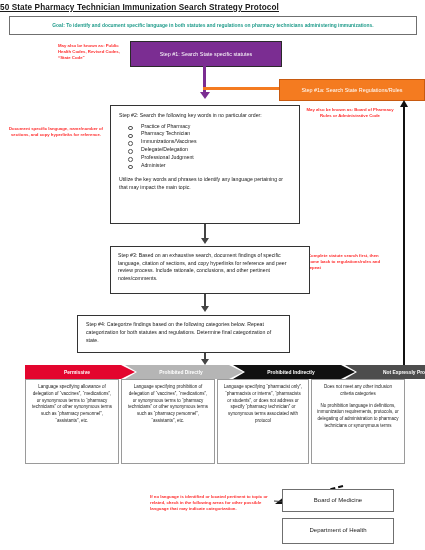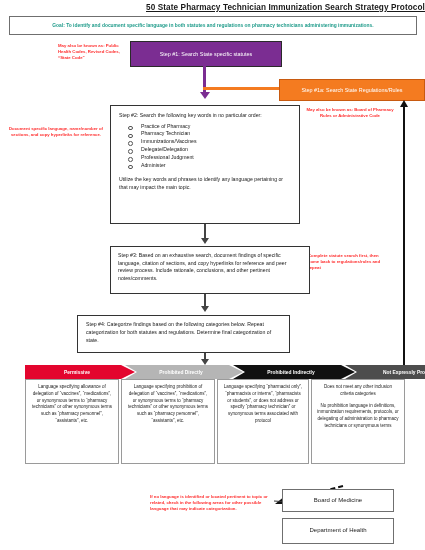--- a/index.html
+++ b/index.html
@@ -9,21 +9,21 @@
     font-family:"Liberation Sans", sans-serif;
     position:relative;
     overflow:hidden;
     color:#1a1a1a;
   }
   .stage{position:absolute;left:0;top:0;width:425px;height:550px;}
 
   
   .title{
     position:absolute;left:0;top:3px;width:425px;
-    text-align:right;
+    text-align:left;
     font-size:8.2px;font-weight:bold;
     text-decoration:underline;
     letter-spacing:.1px;
   }
 
   
   .goal-box{
     position:absolute;left:9px;top:16px;width:406px;height:17px;
     border:1px solid #6f6f6f;
     background:#fff;

